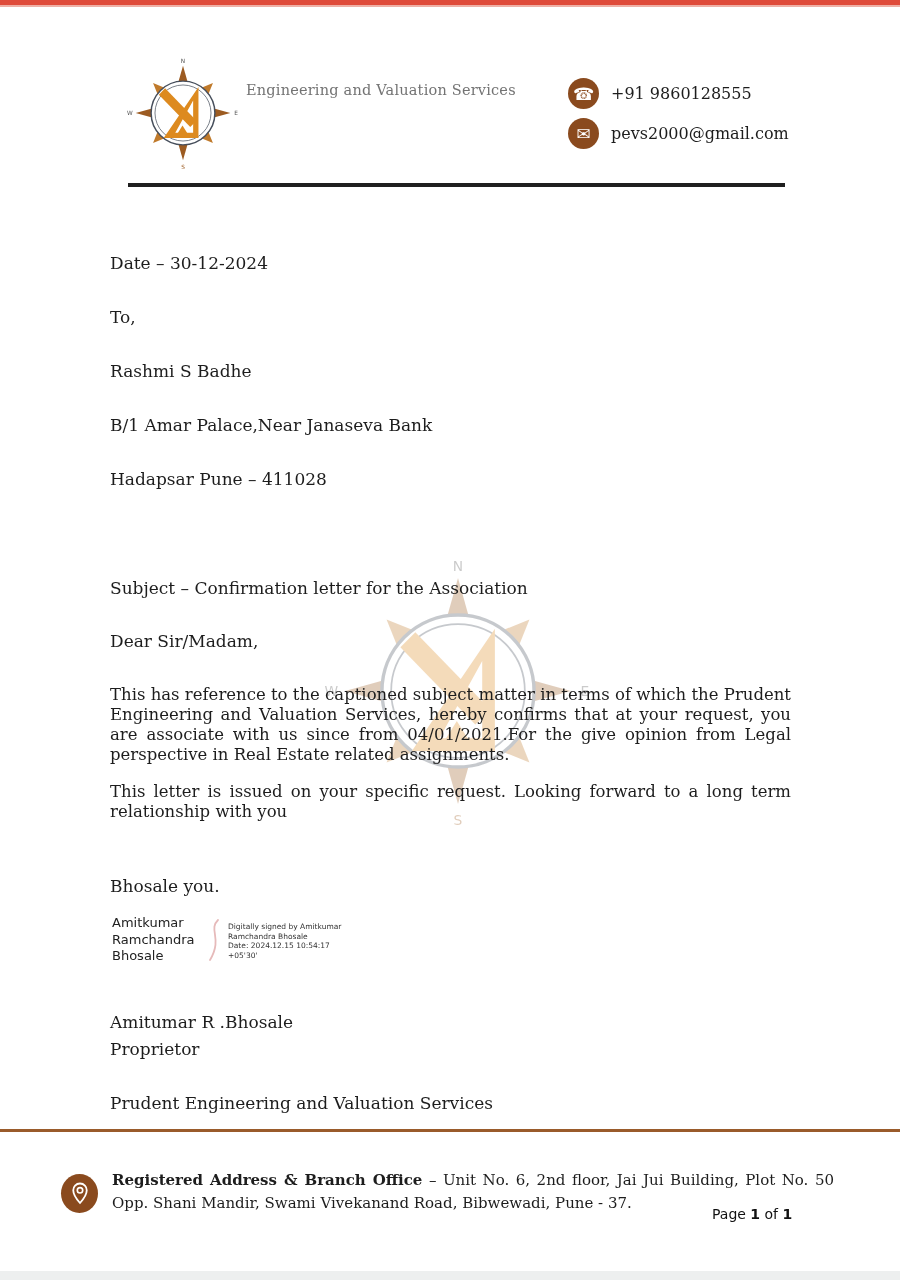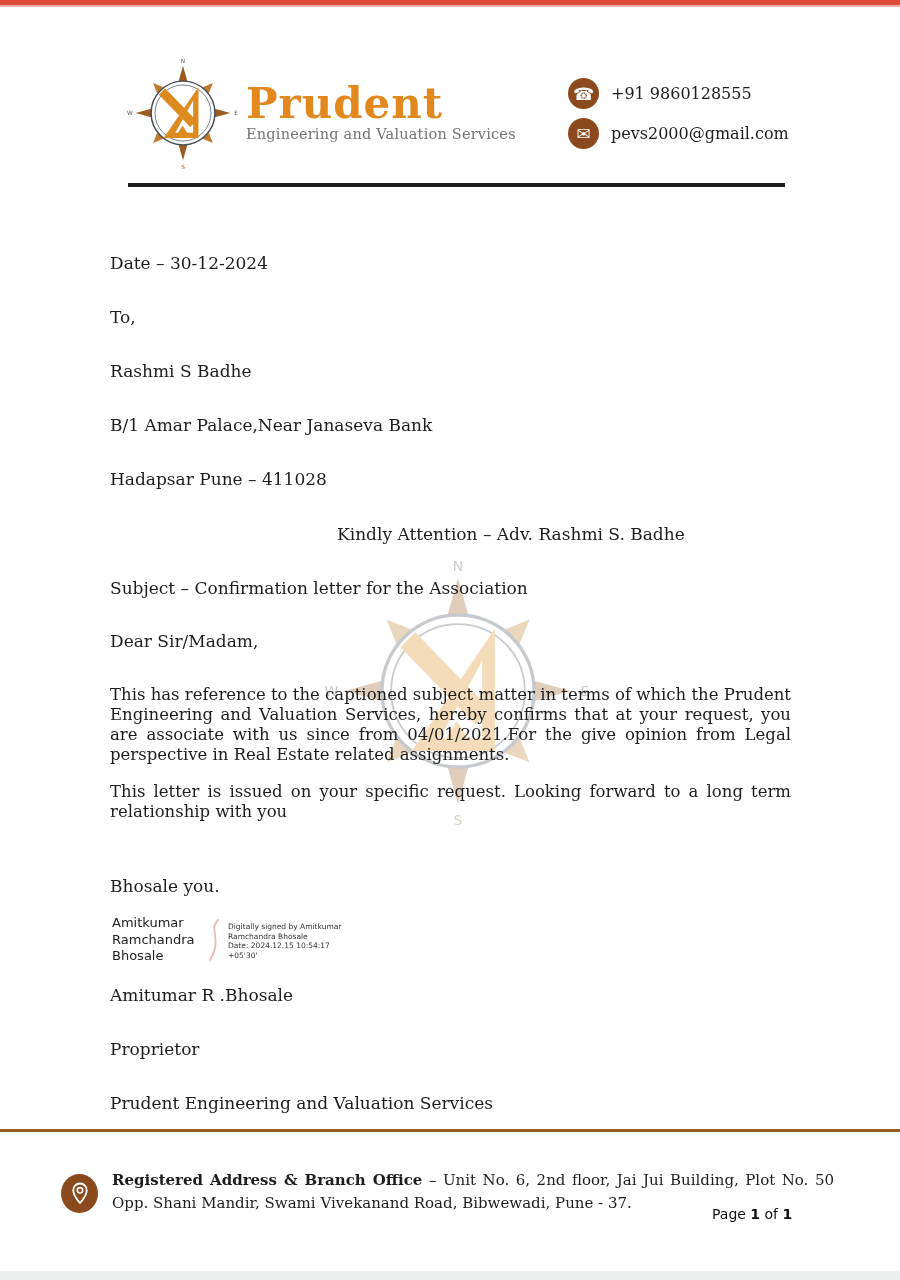--- a/index.html
+++ b/index.html
@@ -79,21 +79,20 @@
 
 <div class="page">
 
   <div class="topbar"></div>
 
   <svg class="logo" viewBox="-18 -18 236 236">
     <use href="#compass-art"></use>
   </svg>
 
   <div class="brand">
-    <div class="brand-name">Prudent</div>
     <div class="brand-sub">Engineering and Valuation Services</div>
   </div>
 
   <div class="contact phone">
     <div class="cicon">☎</div>
     <div class="ctext">+91 9860128555</div>
   </div>
   <div class="contact email">
     <div class="cicon">✉</div>
     <div class="ctext">pevs2000@gmail.com</div>
@@ -103,41 +102,40 @@
 
   <svg class="watermark" viewBox="-18 -18 236 236">
     <use href="#compass-art"></use>
   </svg>
 
   <div class="line" style="top:253px">Date – 30-12-2024</div>
   <div class="line" style="top:307px">To,</div>
   <div class="line" style="top:361px">Rashmi S Badhe</div>
   <div class="line" style="top:415px">B/1 Amar Palace,Near Janaseva Bank</div>
   <div class="line" style="top:469px">Hadapsar Pune – 411028</div>
-  <div class="line attention" style="top:524px">Kindly Attention – Adv. Rashmi S. Badhe</div>
   <div class="line" style="top:578px">Subject – Confirmation letter for the Association</div>
   <div class="line" style="top:631px">Dear Sir/Madam,</div>
   <div class="para" style="top:685px">This has reference to the captioned subject matter in terms of which the Prudent Engineering and Valuation Services, hereby confirms that at your request, you are associate with us since from 04/01/2021.For the give opinion from Legal perspective in Real Estate related assignments.</div>
   <div class="para" style="top:782px">This letter is issued on your specific request. Looking forward to a long term relationship with you</div>
   <div class="line" style="top:876px">Bhosale you.</div>
 
   <div class="sigblock">
     <div class="sig-name">Amitkumar
 Ramchandra
 Bhosale</div>
     <svg class="sig-flourish" width="16" height="46" viewBox="0 0 16 46">
       <path d="M12,3 C2,13 17,21 4,43" stroke="#e6baba" stroke-width="1.8" fill="none" stroke-linecap="round"></path>
     </svg>
     <div class="sig-details">Digitally signed by Amitkumar
 Ramchandra Bhosale
 Date: 2024.12.15 10:54:17
 +05'30'</div>
   </div>
 
-  <div class="line" style="top:985px">Amitumar R .Bhosale</div>
+  <div class="line" style="top:1012px">Amitumar R .Bhosale</div>
   <div class="line" style="top:1039px">Proprietor</div>
   <div class="line" style="top:1093px">Prudent Engineering and Valuation Services</div>
 
   <div class="footer-divider"></div>
 
   <div class="pinwrap">
     <svg width="24" height="28" viewBox="0 0 32 36">
       <path d="M16 4 C10.5 4 7 8.5 7 13 c0 7 9 17 9 17 s9 -10 9 -17 c0 -4.5 -3.5 -9 -9 -9 z" fill="none" stroke="#ffffff" stroke-width="2.4"></path>
       <circle cx="16" cy="13" r="3.6" fill="none" stroke="#ffffff" stroke-width="2.2"></circle>
     </svg>

